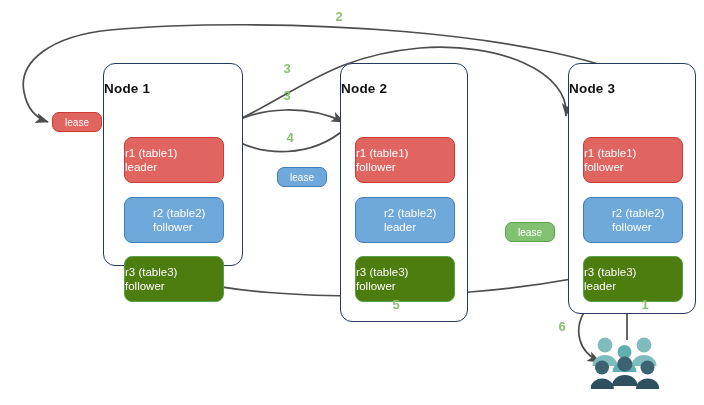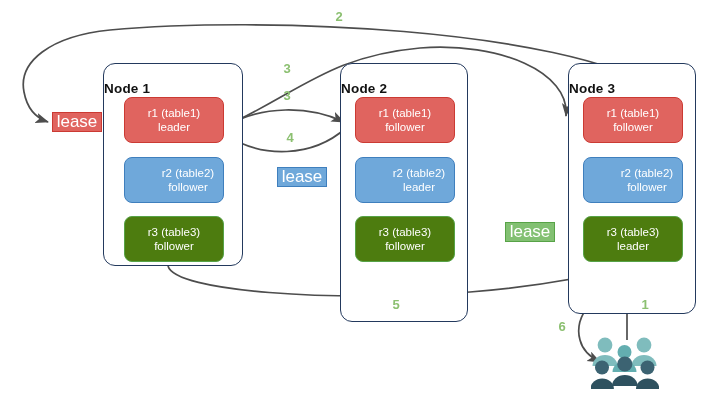--- a/index.html
+++ b/index.html
@@ -7,31 +7,31 @@
        font-family:"Liberation Sans","DejaVu Sans",sans-serif;}
   #stage{position:relative;width:704px;height:405px;background:#fff;}
   #edges{position:absolute;left:0;top:0;width:704px;height:405px;pointer-events:none;}
 
   .node{position:absolute;box-sizing:border-box;
         border:1.6px solid #23395d;border-radius:12px;background:#fff;}
   .node-title{position:absolute;left:0;right:0;top:9px;text-align:left;
         font-size:13.5px;font-weight:bold;color:#111111;letter-spacing:.2px;margin-top:8px;}
 
   .replica{position:absolute;box-sizing:border-box;border-radius:8px;
-        display:flex;flex-direction:column;align-items:center;justify-content:center;
-        color:#ffffff;font-size:11.5px;line-height:14px;text-align:center;}
+        display:flex;flex-direction:column;align-items:flex-start;justify-content:center;
+        color:#ffffff;font-size:11.5px;line-height:14px;text-align:center;margin-top:40px;}
   .replica .l1,.replica .l2{display:block;white-space:nowrap;}
 
   .r-red{background:#e0645f;border:1.6px solid #cb3a33;}
   .r-blue{background:#6fa8da;border:1.6px solid #3f7fbd;padding-left:28px;}
   .r-green{background:#4d7c0f;border:1.6px solid #57a347;}
 
-  .lease{position:absolute;box-sizing:border-box;border-radius:0;
+  .lease{position:absolute;box-sizing:border-box;border-radius:7px;
         display:flex;align-items:center;justify-content:center;
-        color:#ffffff;font-size:17px;height:20px;}
+        color:#ffffff;font-size:10px;height:20px;}
   .lease.red{background:#e0645f;border:1.6px solid #cb3a33;}
   .lease.blue{background:#6fa8da;border:1.6px solid #3f7fbd;}
   .lease.green{background:#82c072;border:1.6px solid #57a347;}
 
   .elabel{position:absolute;color:#8cc071;font-size:13px;font-weight:bold;
         text-align:center;width:24px;}
 
   #users{position:absolute;left:591px;top:336px;width:68px;height:56px;}
 </style>
 </head>

